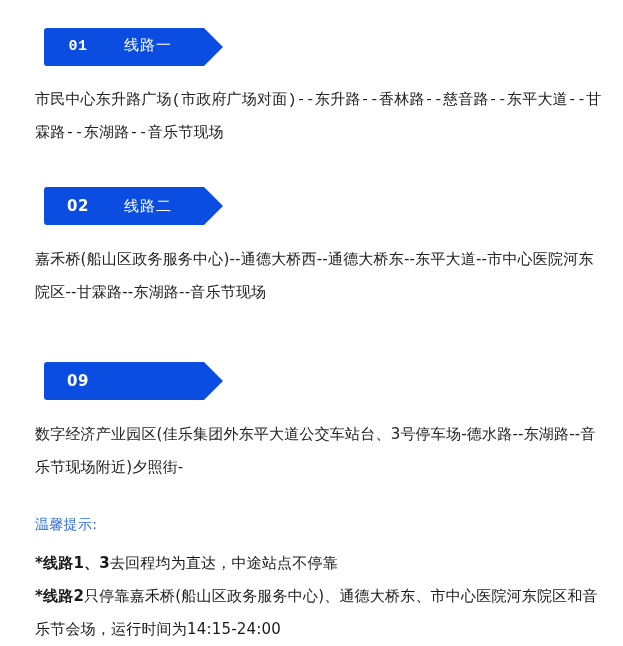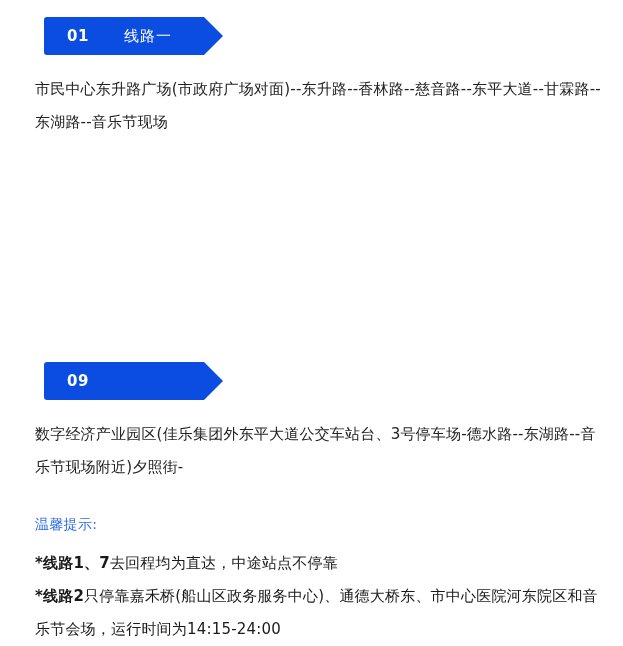--- a/index.html
+++ b/index.html
@@ -20,21 +20,21 @@
     width: 623px;
     height: 646px;
   }
 
   
   .route-block {
     position: absolute;
     left: 0;
     width: 623px;
   }
-  .route-block.b1 { top: 17px; }
+  .route-block.b1 { top: 28px; font-family: Liberation Mono, monospace; }
   .route-block.b2 { top: 187px; }
   .route-block.b3 { top: 362px; }
 
   
   .badge {
     position: relative;
     margin-left: 44px;
     width: 180px;
     height: 38px;
   }
@@ -114,35 +114,46 @@
       <svg class="badge-svg" width="180" height="38" viewBox="0 0 180 38">
         <path d="M3,0 H94 L113,19 L94,38 H3 A3,3 0 0 1 0,35 V3 A3,3 0 0 1 3,0 Z" fill="#0B4DE0"></path>
         <path d="M79,0 H160 L179,19 L160,38 H79 L98,19 Z" fill="#0B4DE0"></path>
       </svg>
       <div class="badge-num">01</div>
       <div class="badge-label">线路一</div>
     </div>
     <p class="route-text">市民中心东升路广场(市政府广场对面)--东升路--香林路--慈音路--东平大道--甘霖路--东湖路--音乐节现场</p>
   </div>
 
+  <div class="route-block b2">
+    <div class="badge">
+      <svg class="badge-svg" width="180" height="38" viewBox="0 0 180 38">
+        <path d="M3,0 H94 L113,19 L94,38 H3 A3,3 0 0 1 0,35 V3 A3,3 0 0 1 3,0 Z" fill="#0B4DE0"></path>
+        <path d="M79,0 H160 L179,19 L160,38 H79 L98,19 Z" fill="#0B4DE0"></path>
+      </svg>
+      <div class="badge-num">02</div>
+      <div class="badge-label">线路二</div>
+    </div>
+    <p class="route-text">嘉禾桥(船山区政务服务中心)--通德大桥西--通德大桥东--东平大道--市中心医院河东院区--甘霖路--东湖路--音乐节现场</p>
+  </div>
 
   <div class="route-block b3">
     <div class="badge">
       <svg class="badge-svg" width="180" height="38" viewBox="0 0 180 38">
         <path d="M3,0 H94 L113,19 L94,38 H3 A3,3 0 0 1 0,35 V3 A3,3 0 0 1 3,0 Z" fill="#0B4DE0"></path>
         <path d="M79,0 H160 L179,19 L160,38 H79 L98,19 Z" fill="#0B4DE0"></path>
       </svg>
       <div class="badge-num">09</div>
     </div>
     <p class="route-text">数字经济产业园区(佳乐集团外东平大道公交车站台、3号停车场-德水路--东湖路--音乐节现场附近)夕照街-</p>
   </div>
 
   <div class="tips">
     <div class="tips-title">温馨提示:</div>
     <div class="tip-line first">
-      <span class="tip-strong">*线路1、7</span><span>去回程均为直达，中途站点不停靠</span>
+      <span class="tip-strong">*线路1、3</span><span>去回程均为直达，中途站点不停靠</span>
     </div>
     <div class="tip-line">
       <span class="tip-strong">*线路2</span><span>只停靠嘉禾桥(船山区政务服务中心)、通德大桥东、市中心医院河东院区和音乐节会场，运行时间为14:15-24:00</span>
     </div>
   </div>
 
 </div>
 
 </body></html>

